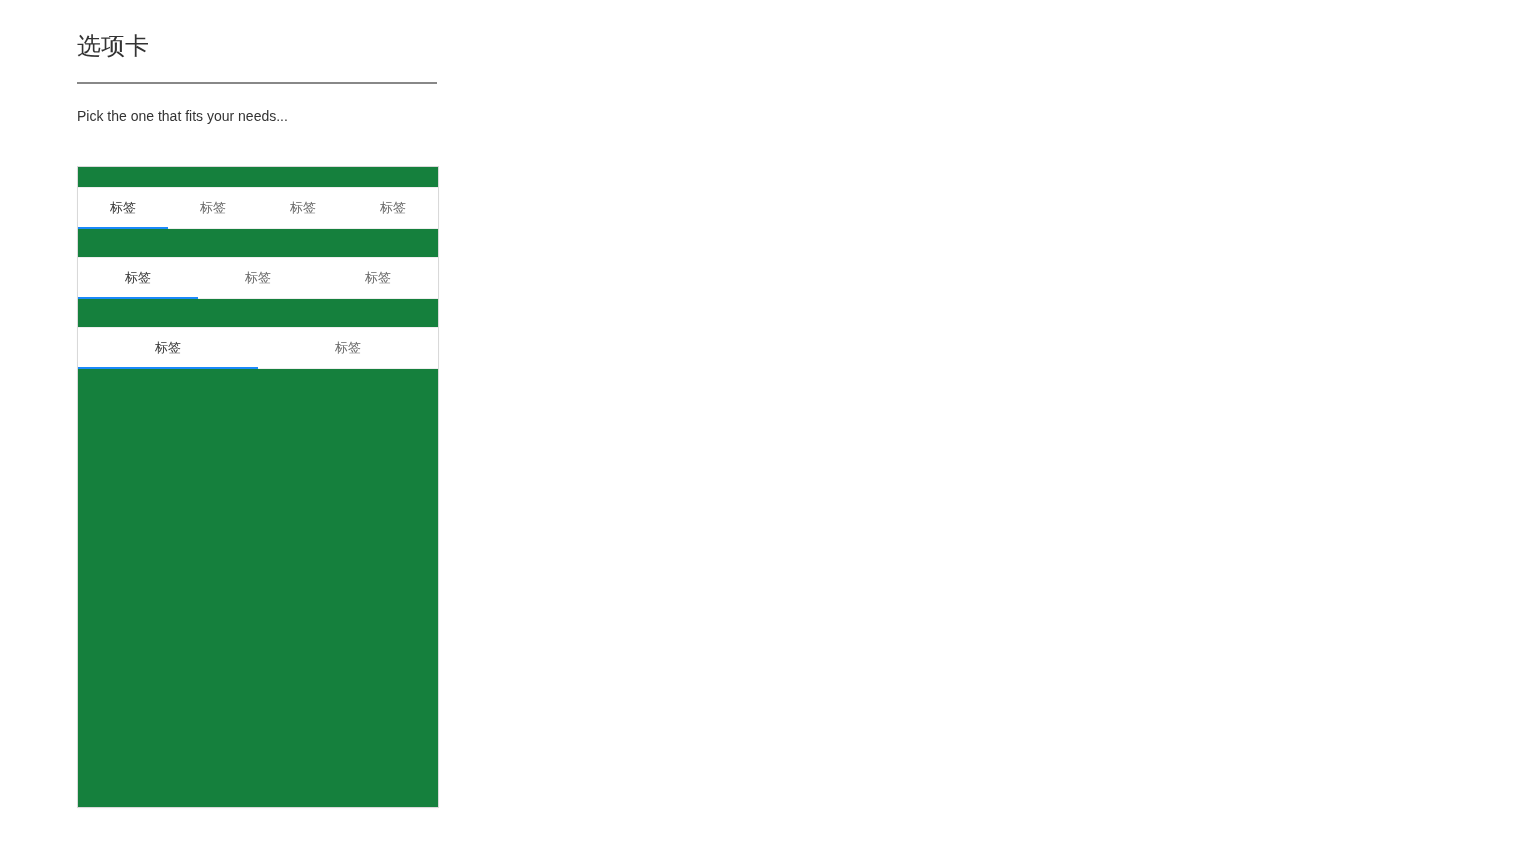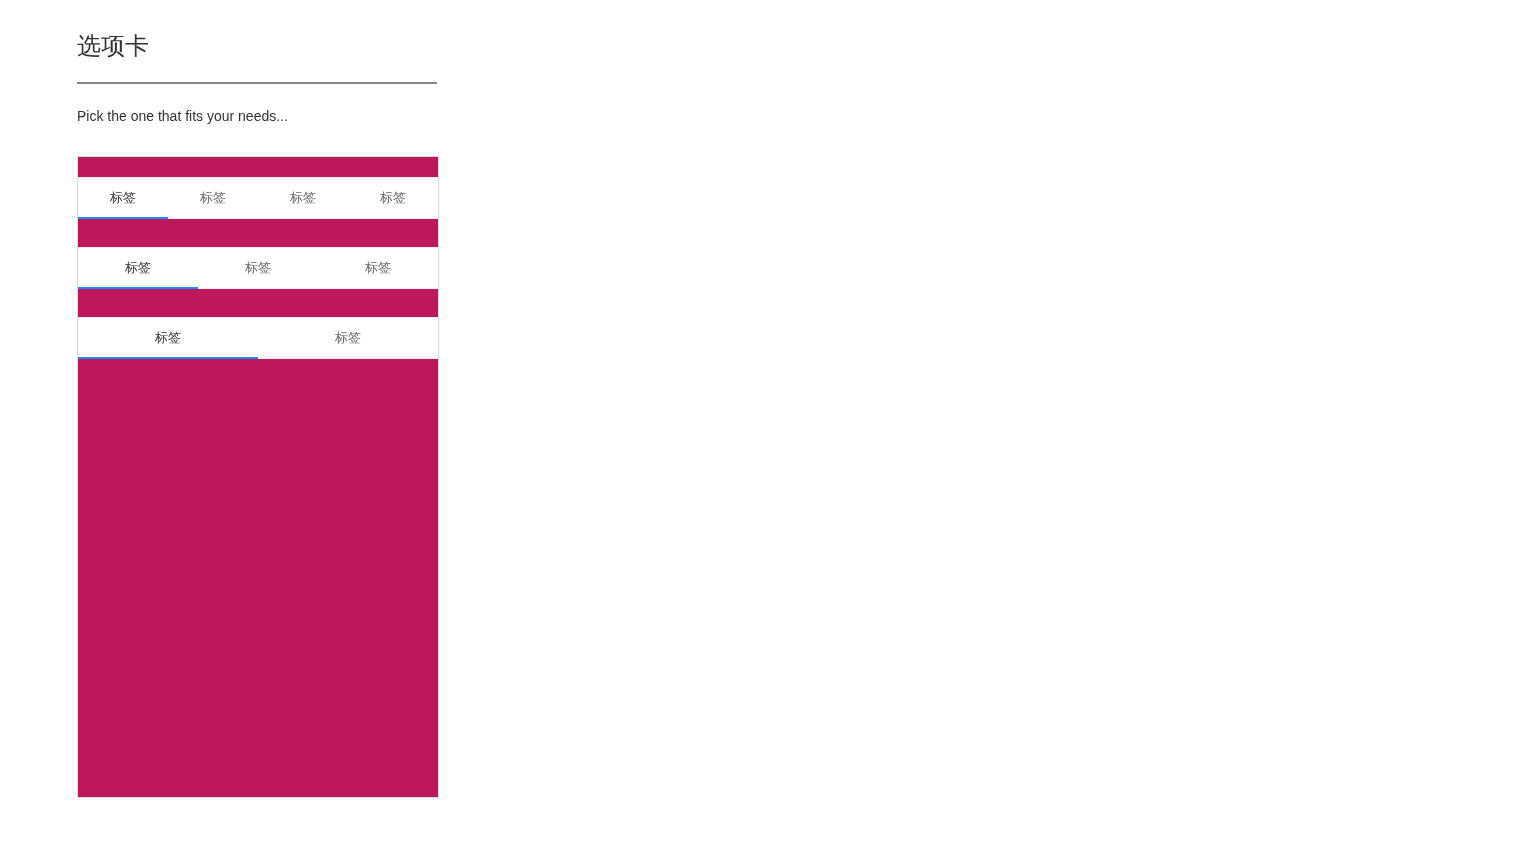--- a/index.html
+++ b/index.html
@@ -18,27 +18,27 @@
       font-weight: 400;
       color: #333;
       padding-bottom: 20px;
       border-bottom: 2px solid #888;
       width: 360px;
       margin-bottom: 24px;
     }
     .page-subtitle {
       font-size: 14px;
       color: #333;
-      margin-bottom: 32px;
+      margin-bottom: 42px;
     }
     .device-frame {
       width: 362px;
       height: 642px;
       border: 1px solid #d9d9d9;
-      background: #be185d;
+      background: #15803d;
       box-shadow: 0 1px 2px rgba(0,0,0,0.03);
       overflow: hidden;
     }
     .device-body {
       padding-top: 20px;
     }
     .tab-group {
       background: #fff;
       border-top: 1px solid #eee;
       border-bottom: 1px solid #eee;

